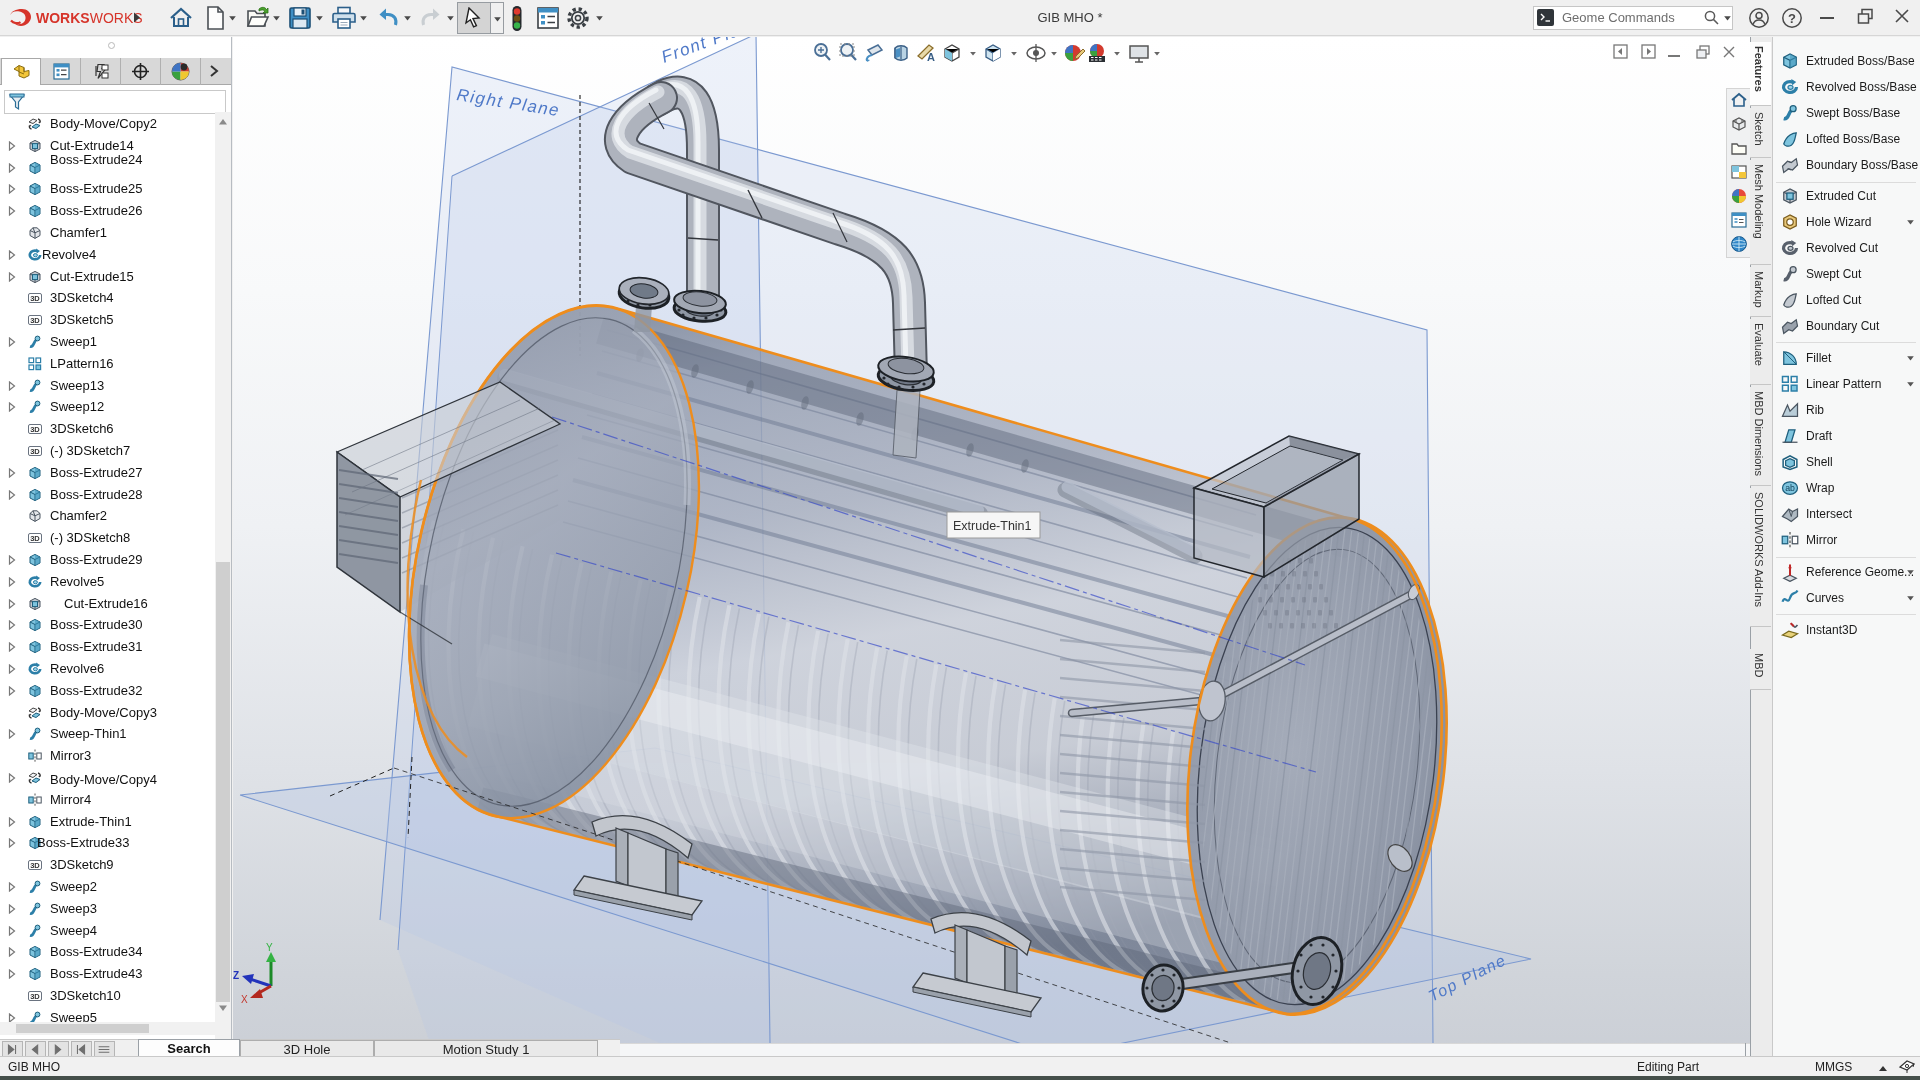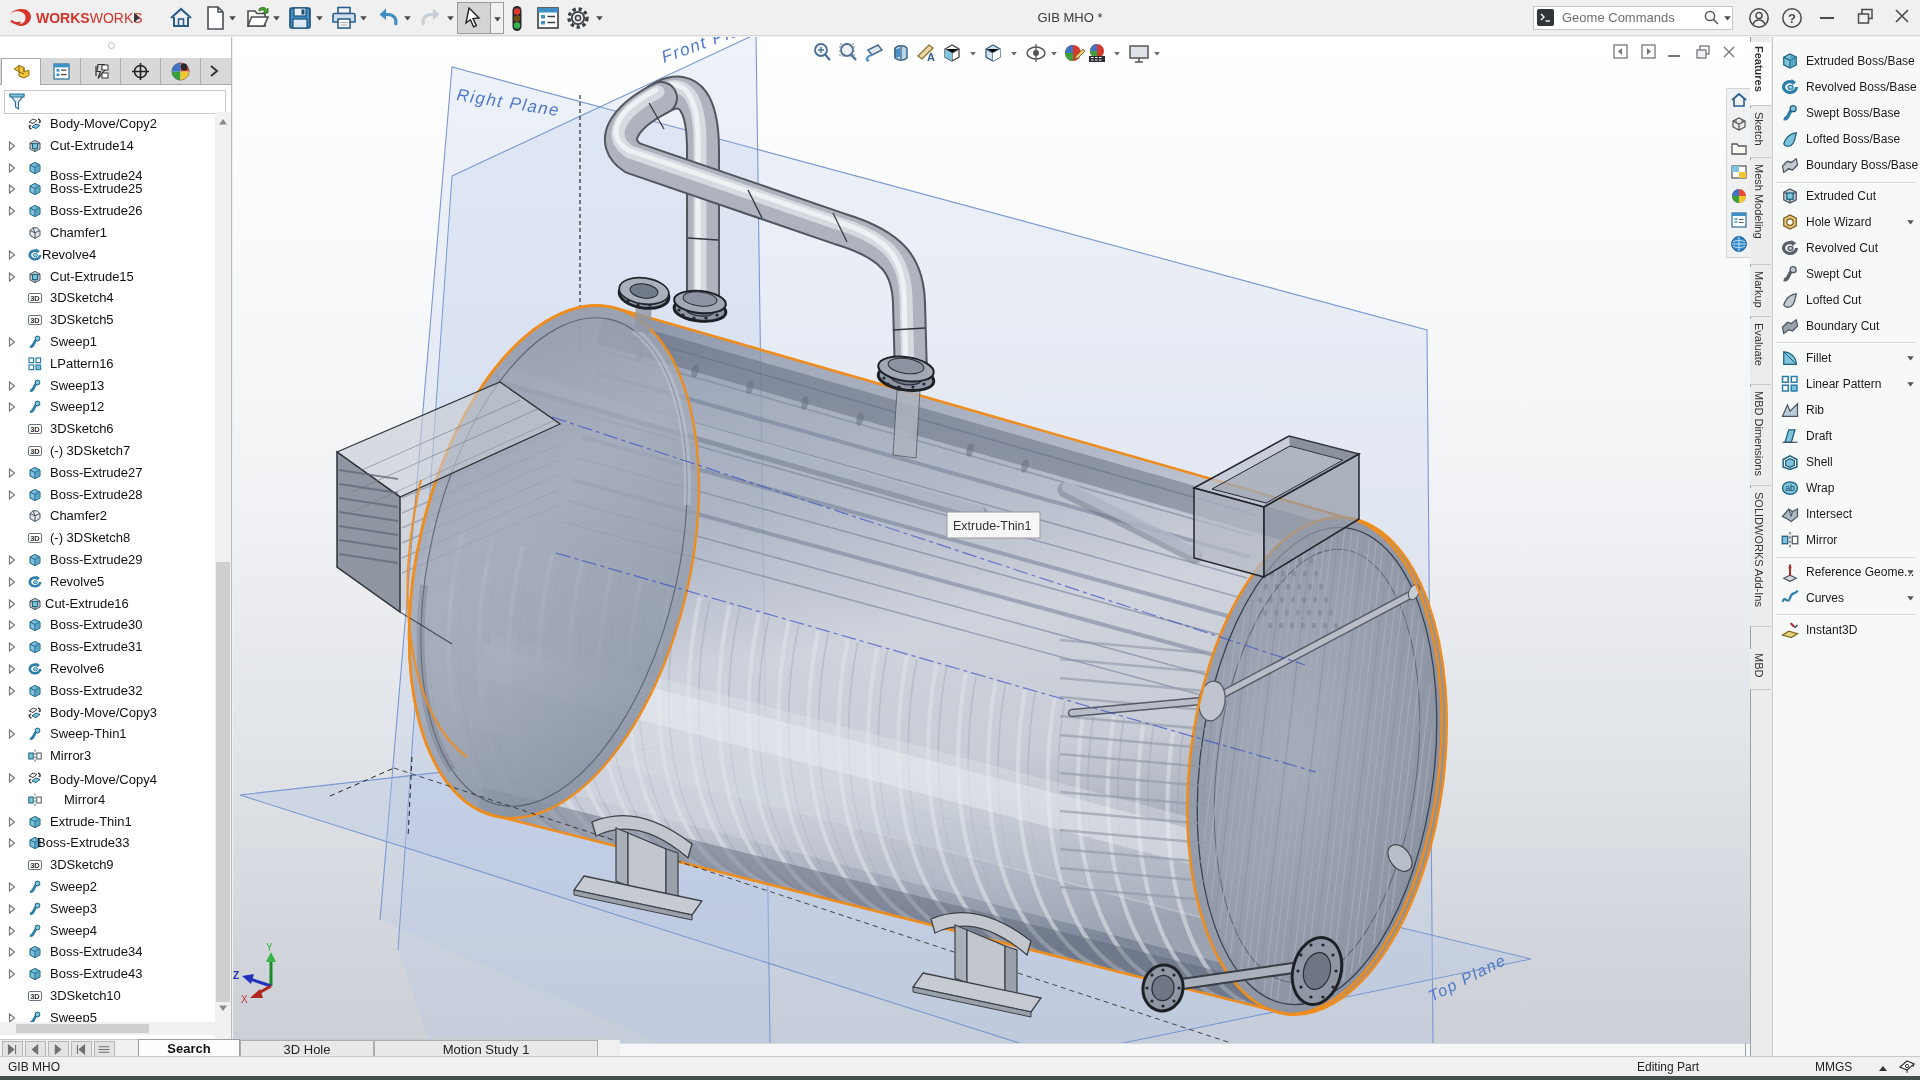--- a/index.html
+++ b/index.html
@@ -205,21 +205,21 @@
 <div class="trow" style="left:50px;top:98px;line-height:22px">Cut-Extrude14</div>
 <svg class="abs" style="left:8px;top:126px" width="8" height="10" viewBox="0 0 8 10">
       <path d="M1.5 1l5 4-5 4Z" fill="none" stroke="#777" stroke-width="1.2"></path>
     </svg>
 <div class="abs" style="left:27px;top:123px;width:16px;height:16px"><svg width="16" height="16" viewBox="0 0 16 16">
         <path d="M3 5 8 2.4 13 5 13 11 8 13.6 3 11Z" fill="#7ec4de" stroke="#1e5f7d" stroke-width="1"></path>
         <path d="M3 5 8 7.5 13 5" fill="none" stroke="#1e5f7d" stroke-width="1"></path>
         <path d="M8 7.5V13.6" stroke="#1e5f7d" stroke-width="1"></path>
         <path d="M8 2.4 13 5 13 11 8 13.6Z" fill="#3e93b8" opacity=".55"></path>
       </svg></div>
-<div class="trow" style="left:50px;top:128px;line-height:22px">Boss-Extrude24</div>
+<div class="trow" style="left:50px;top:112px;line-height:22px">Boss-Extrude24</div>
 <svg class="abs" style="left:8px;top:147px" width="8" height="10" viewBox="0 0 8 10">
       <path d="M1.5 1l5 4-5 4Z" fill="none" stroke="#777" stroke-width="1.2"></path>
     </svg>
 <div class="abs" style="left:27px;top:144px;width:16px;height:16px"><svg width="16" height="16" viewBox="0 0 16 16">
         <path d="M3 5 8 2.4 13 5 13 11 8 13.6 3 11Z" fill="#7ec4de" stroke="#1e5f7d" stroke-width="1"></path>
         <path d="M3 5 8 7.5 13 5" fill="none" stroke="#1e5f7d" stroke-width="1"></path>
         <path d="M8 7.5V13.6" stroke="#1e5f7d" stroke-width="1"></path>
         <path d="M8 2.4 13 5 13 11 8 13.6Z" fill="#3e93b8" opacity=".55"></path>
       </svg></div>
 <div class="trow" style="left:50px;top:141px;line-height:22px">Boss-Extrude25</div>
@@ -365,21 +365,21 @@
       </svg></div>
 <div class="trow" style="left:50px;top:534px;line-height:22px">Revolve5</div>
 <svg class="abs" style="left:8px;top:562px" width="8" height="10" viewBox="0 0 8 10">
       <path d="M1.5 1l5 4-5 4Z" fill="none" stroke="#777" stroke-width="1.2"></path>
     </svg>
 <div class="abs" style="left:27px;top:559px;width:16px;height:16px"><svg width="16" height="16" viewBox="0 0 16 16">
         <path d="M3 5 8 2.4 13 5 13 11 8 13.6 3 11Z" fill="#c3c9d0" stroke="#4a5560" stroke-width="1"></path>
         <path d="M3 5 8 7.5 13 5M8 7.5V13.6" fill="none" stroke="#4a5560" stroke-width="1"></path>
         <rect x="5.5" y="5.6" width="5" height="5" fill="#7ec4de" stroke="#1e5f7d" stroke-width="1"></rect>
       </svg></div>
-<div class="trow" style="left:45px;top:556px;line-height:22px">Cut-Extrude16</div>
+<div class="trow" style="left:64px;top:556px;line-height:22px">Cut-Extrude16</div>
 <svg class="abs" style="left:8px;top:583px" width="8" height="10" viewBox="0 0 8 10">
       <path d="M1.5 1l5 4-5 4Z" fill="none" stroke="#777" stroke-width="1.2"></path>
     </svg>
 <div class="abs" style="left:27px;top:580px;width:16px;height:16px"><svg width="16" height="16" viewBox="0 0 16 16">
         <path d="M3 5 8 2.4 13 5 13 11 8 13.6 3 11Z" fill="#7ec4de" stroke="#1e5f7d" stroke-width="1"></path>
         <path d="M3 5 8 7.5 13 5" fill="none" stroke="#1e5f7d" stroke-width="1"></path>
         <path d="M8 7.5V13.6" stroke="#1e5f7d" stroke-width="1"></path>
         <path d="M8 2.4 13 5 13 11 8 13.6Z" fill="#3e93b8" opacity=".55"></path>
       </svg></div>
 <div class="trow" style="left:50px;top:577px;line-height:22px">Boss-Extrude30</div>
@@ -448,21 +448,21 @@
         <path d="M4.5 13c-2-.5-2.5-2-2-3.6" fill="none" stroke="#333" stroke-width="1.3"></path>
         <path d="M2.2 10.8 3 8.4 4.6 10Z" fill="#333"></path>
       </svg></div>
 <div class="trow" style="left:50px;top:732px;line-height:22px">Body-Move/Copy4</div>
 
 <div class="abs" style="left:27px;top:755px;width:16px;height:16px"><svg width="16" height="16" viewBox="0 0 16 16">
         <path d="M8 1.5v13" stroke="#555" stroke-width="1" stroke-dasharray="2 1.4"></path>
         <rect x="1.8" y="5" width="4.4" height="6" fill="#7ec4de" stroke="#1e5f7d"></rect>
         <rect x="9.8" y="5" width="4.4" height="6" fill="#fff" stroke="#4a5560"></rect>
       </svg></div>
-<div class="trow" style="left:64px;top:752px;line-height:22px">Mirror4</div>
+<div class="trow" style="left:50px;top:752px;line-height:22px">Mirror4</div>
 <svg class="abs" style="left:8px;top:780px" width="8" height="10" viewBox="0 0 8 10">
       <path d="M1.5 1l5 4-5 4Z" fill="none" stroke="#777" stroke-width="1.2"></path>
     </svg>
 <div class="abs" style="left:27px;top:777px;width:16px;height:16px"><svg width="16" height="16" viewBox="0 0 16 16">
         <path d="M3 5 8 2.4 13 5 13 11 8 13.6 3 11Z" fill="#7ec4de" stroke="#1e5f7d" stroke-width="1"></path>
         <path d="M3 5 8 7.5 13 5" fill="none" stroke="#1e5f7d" stroke-width="1"></path>
         <path d="M8 7.5V13.6" stroke="#1e5f7d" stroke-width="1"></path>
         <path d="M8 2.4 13 5 13 11 8 13.6Z" fill="#3e93b8" opacity=".55"></path>
       </svg></div>
 <div class="trow" style="left:50px;top:774px;line-height:22px">Extrude-Thin1</div>

